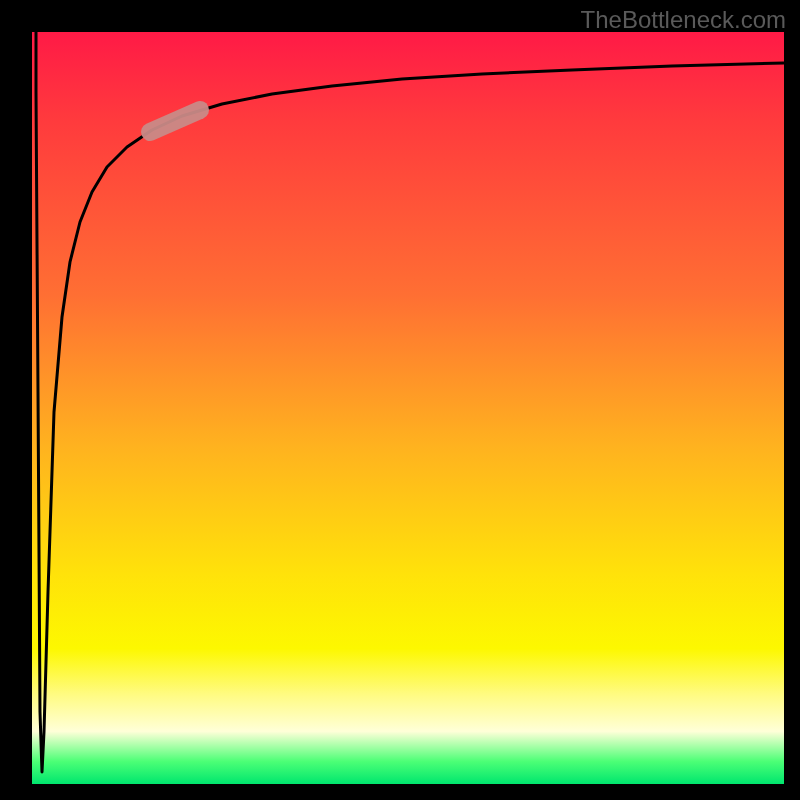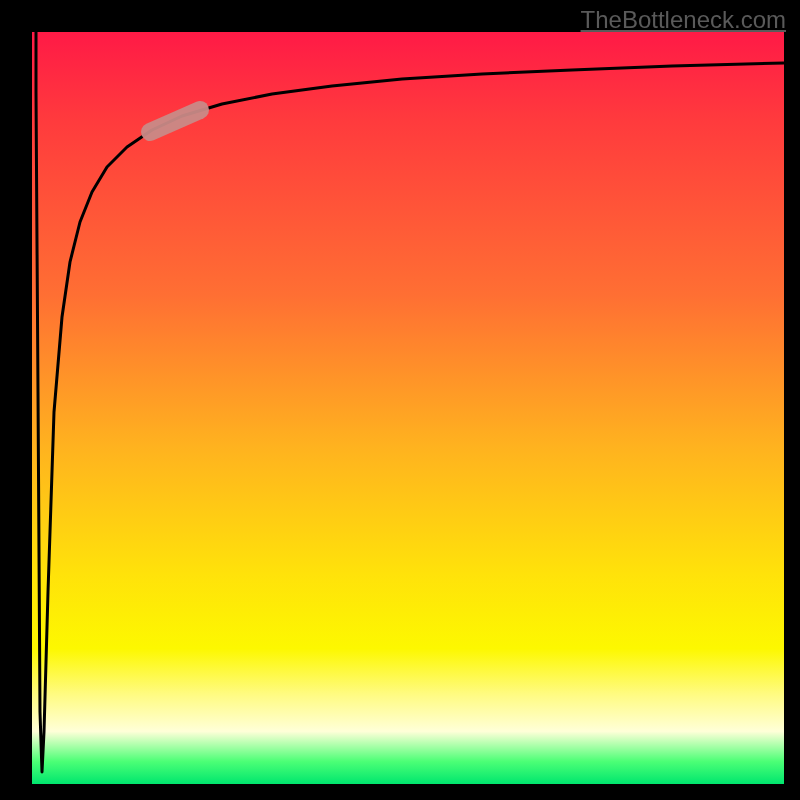--- a/index.html
+++ b/index.html
@@ -39,21 +39,20 @@
     );
   }
   .watermark {
     position: absolute;
     top: 6px;
     right: 14px;
     color: #5a5a5a;
     font-size: 24px;
     font-weight: 400;
     letter-spacing: 0;
-    text-decoration: underline;
   }
   svg.curve {
     position: absolute;
     left: 0;
     top: 0;
     width: 752px;
     height: 752px;
     pointer-events: none;
   }
 </style>

